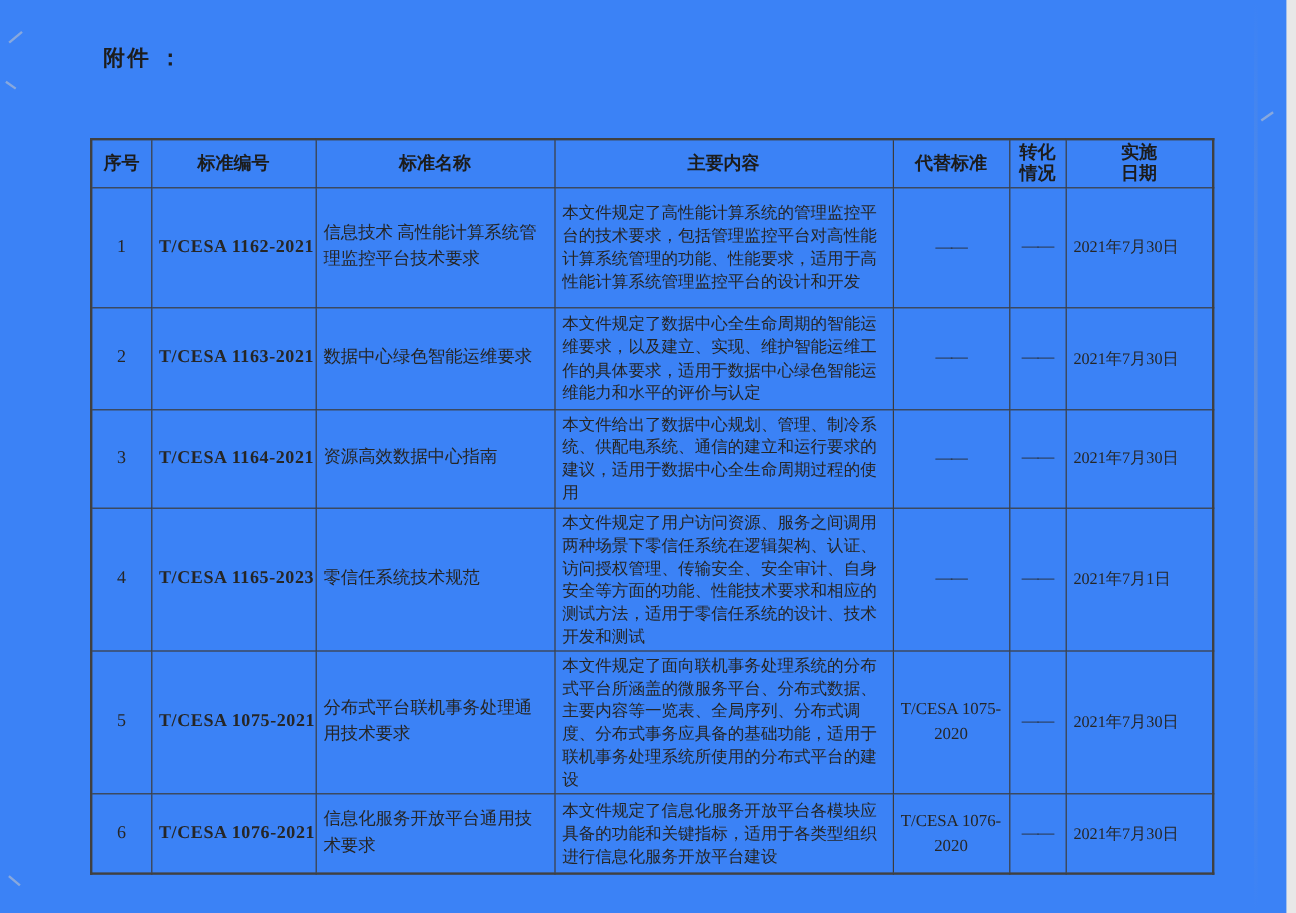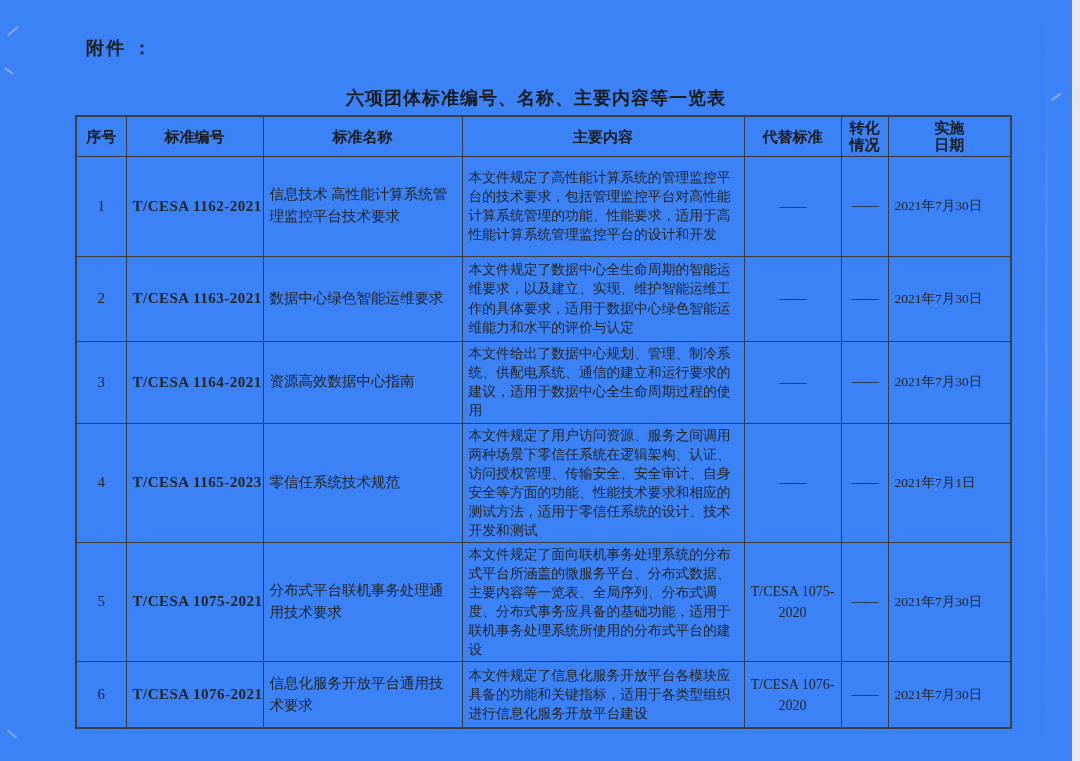--- a/index.html
+++ b/index.html
@@ -89,21 +89,20 @@
 <body>
 
 <div class="page">
   <div class="scan-mark m1"></div>
   <div class="scan-mark m2"></div>
   <div class="scan-mark m3"></div>
   <div class="scan-mark m4"></div>
   <div class="scan-edge"></div>
 
   <div class="attachment">附件 ：</div>
-  <div class="title">六项团体标准编号、名称、主要内容等一览表</div>
 
   <table class="std">
     <colgroup>
       <col style="width:50px">
       <col style="width:137px">
       <col style="width:199px">
       <col style="width:282px">
       <col style="width:97px">
       <col style="width:47px">
       <col style="width:123px">

